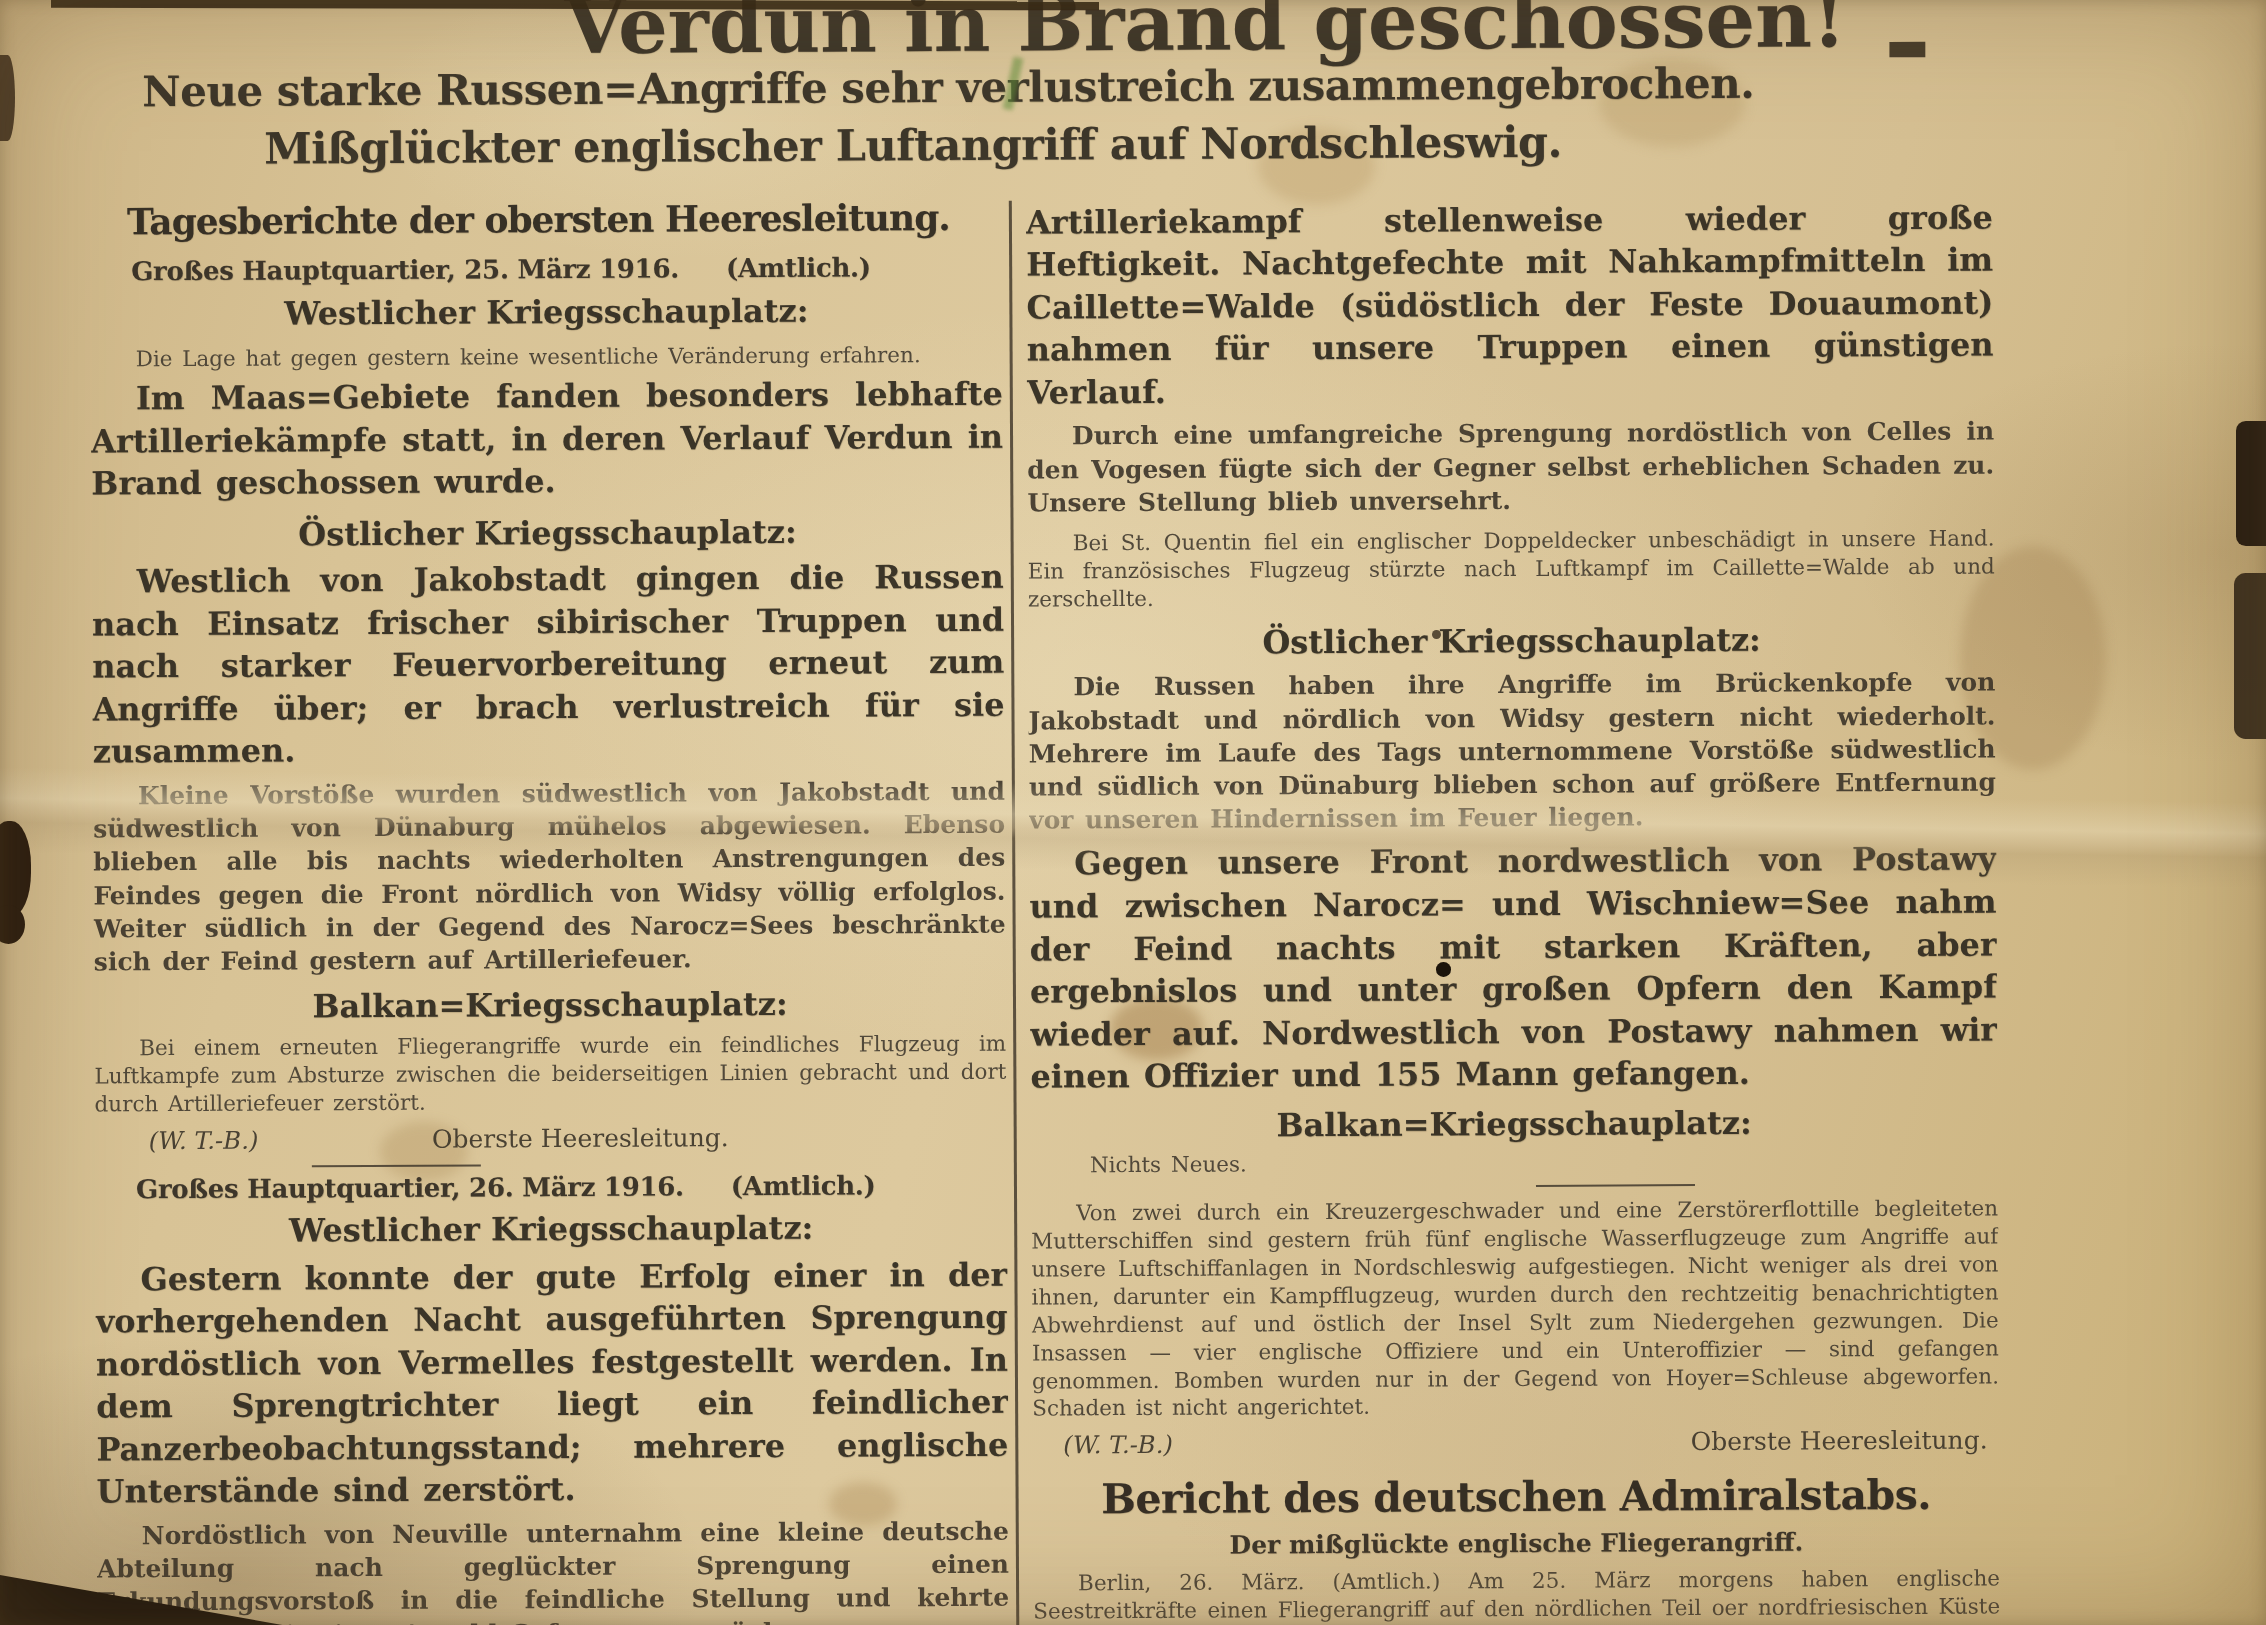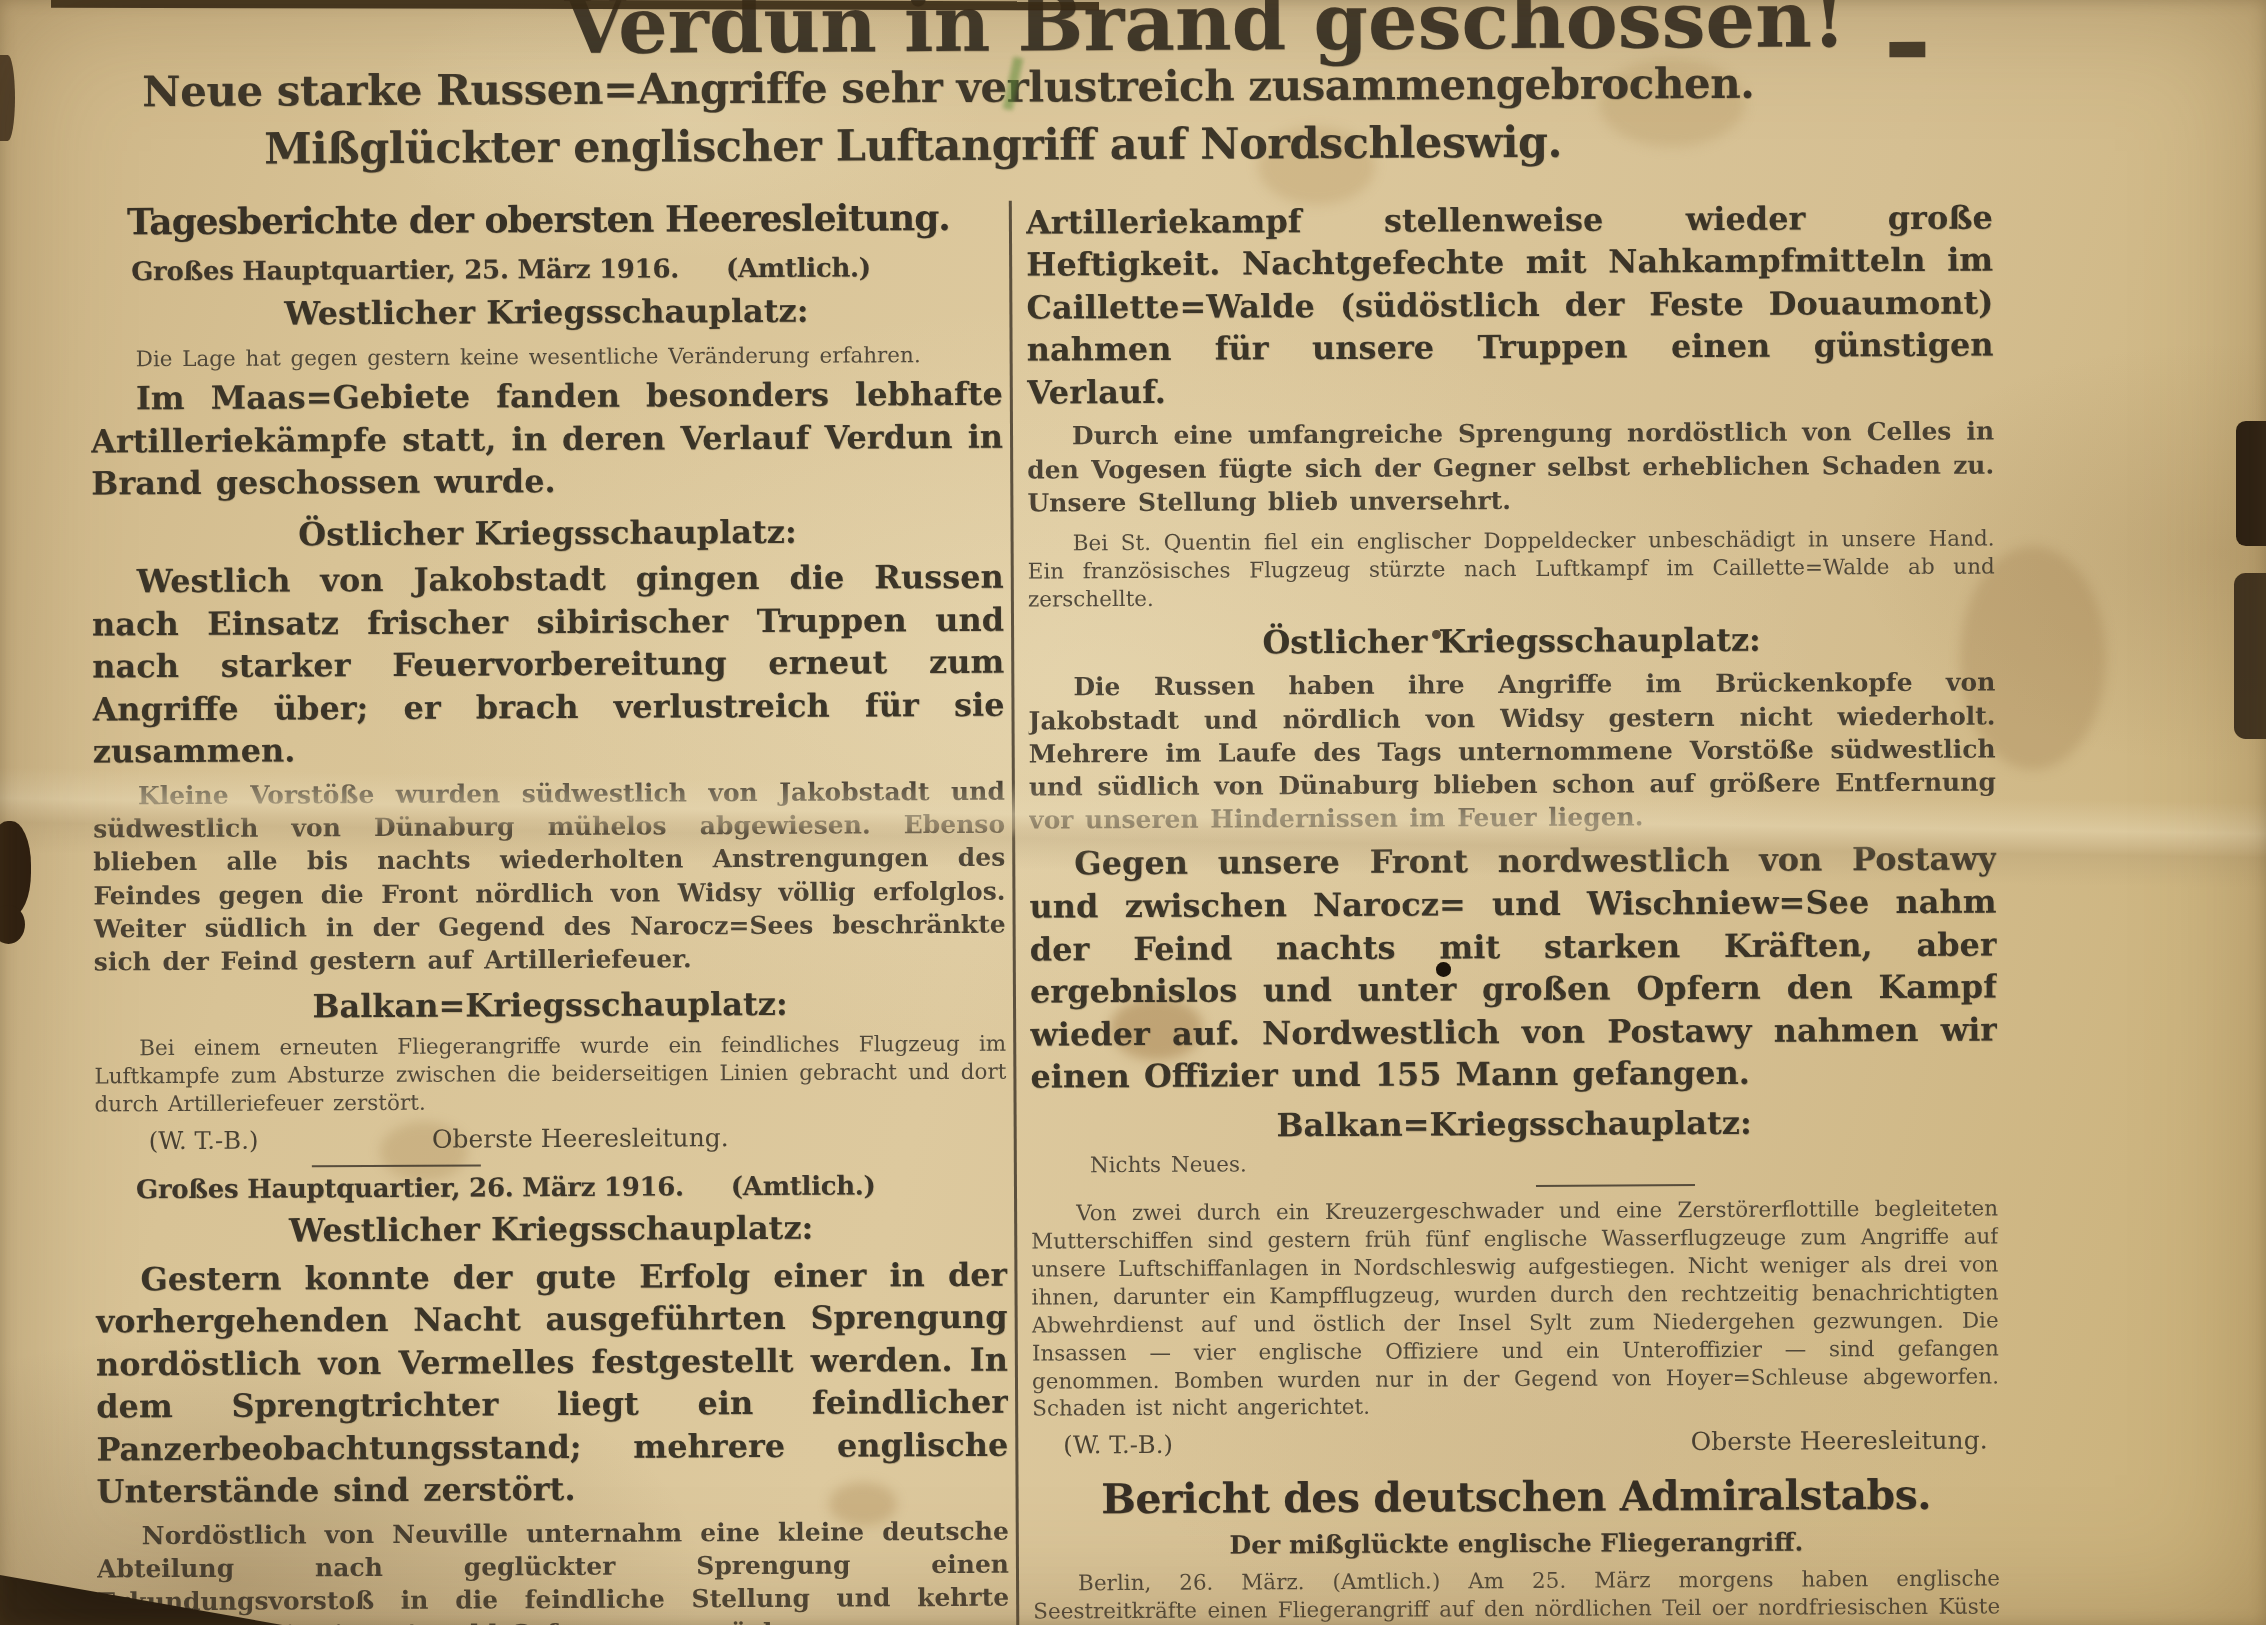--- a/index.html
+++ b/index.html
@@ -66,21 +66,21 @@
 
   p{margin:0;}
   .p{text-align:justify;word-spacing:2.9px;}
   .indent{text-indent:45px;}
   .p-large{font-size:32px;font-weight:bold;line-height:1.33;color:rgba(50,44,34,0.92);}
   .p-med{font-size:25px;font-weight:bold;line-height:1.33;color:rgba(55,48,38,0.88);}
   .p-small{font-size:21.5px;line-height:1.3;color:rgba(62,55,44,0.88);}.mt4{margin-top:3.9px;}.mt6{margin-top:5.9px;}.mt8{margin-top:7.8px;}
   .mt10{margin-top:9.8px;}.mt12{margin-top:11.7px;}
 
   .signoff-row{display:flex;justify-content:space-between;align-items:baseline;margin-top:7.8px;}
-  .wtb{font-size:24.4px;color:rgba(58,51,40,0.9);}
+  .wtb{font-size:24.4px;color:rgba(58,51,40,0.9);font-style:italic;}
   .oberste{font-size:25px;color:rgba(58,51,40,0.9);}
   .signoff-left .wtb{margin-left:54px;}
   .signoff-left .oberste{margin-right:278px;}
   .signoff-right .wtb{margin-left:31px;}
   .signoff-right .oberste{margin-right:11.7px;}
   .rule{border-top:2.9px solid rgba(55,48,37,0.8);height:0;}
   .rule-left{width:169px;margin:11.7px 0 3.9px 217px;}
   .rule-right{width:159px;margin:7.8px 0 2px 505px;}
 
   .admiral-title{margin:15.6px 0 0 0;text-align:center;font-size:41px;font-weight:bold;letter-spacing:-0.5px;color:rgba(46,40,31,0.93);}

